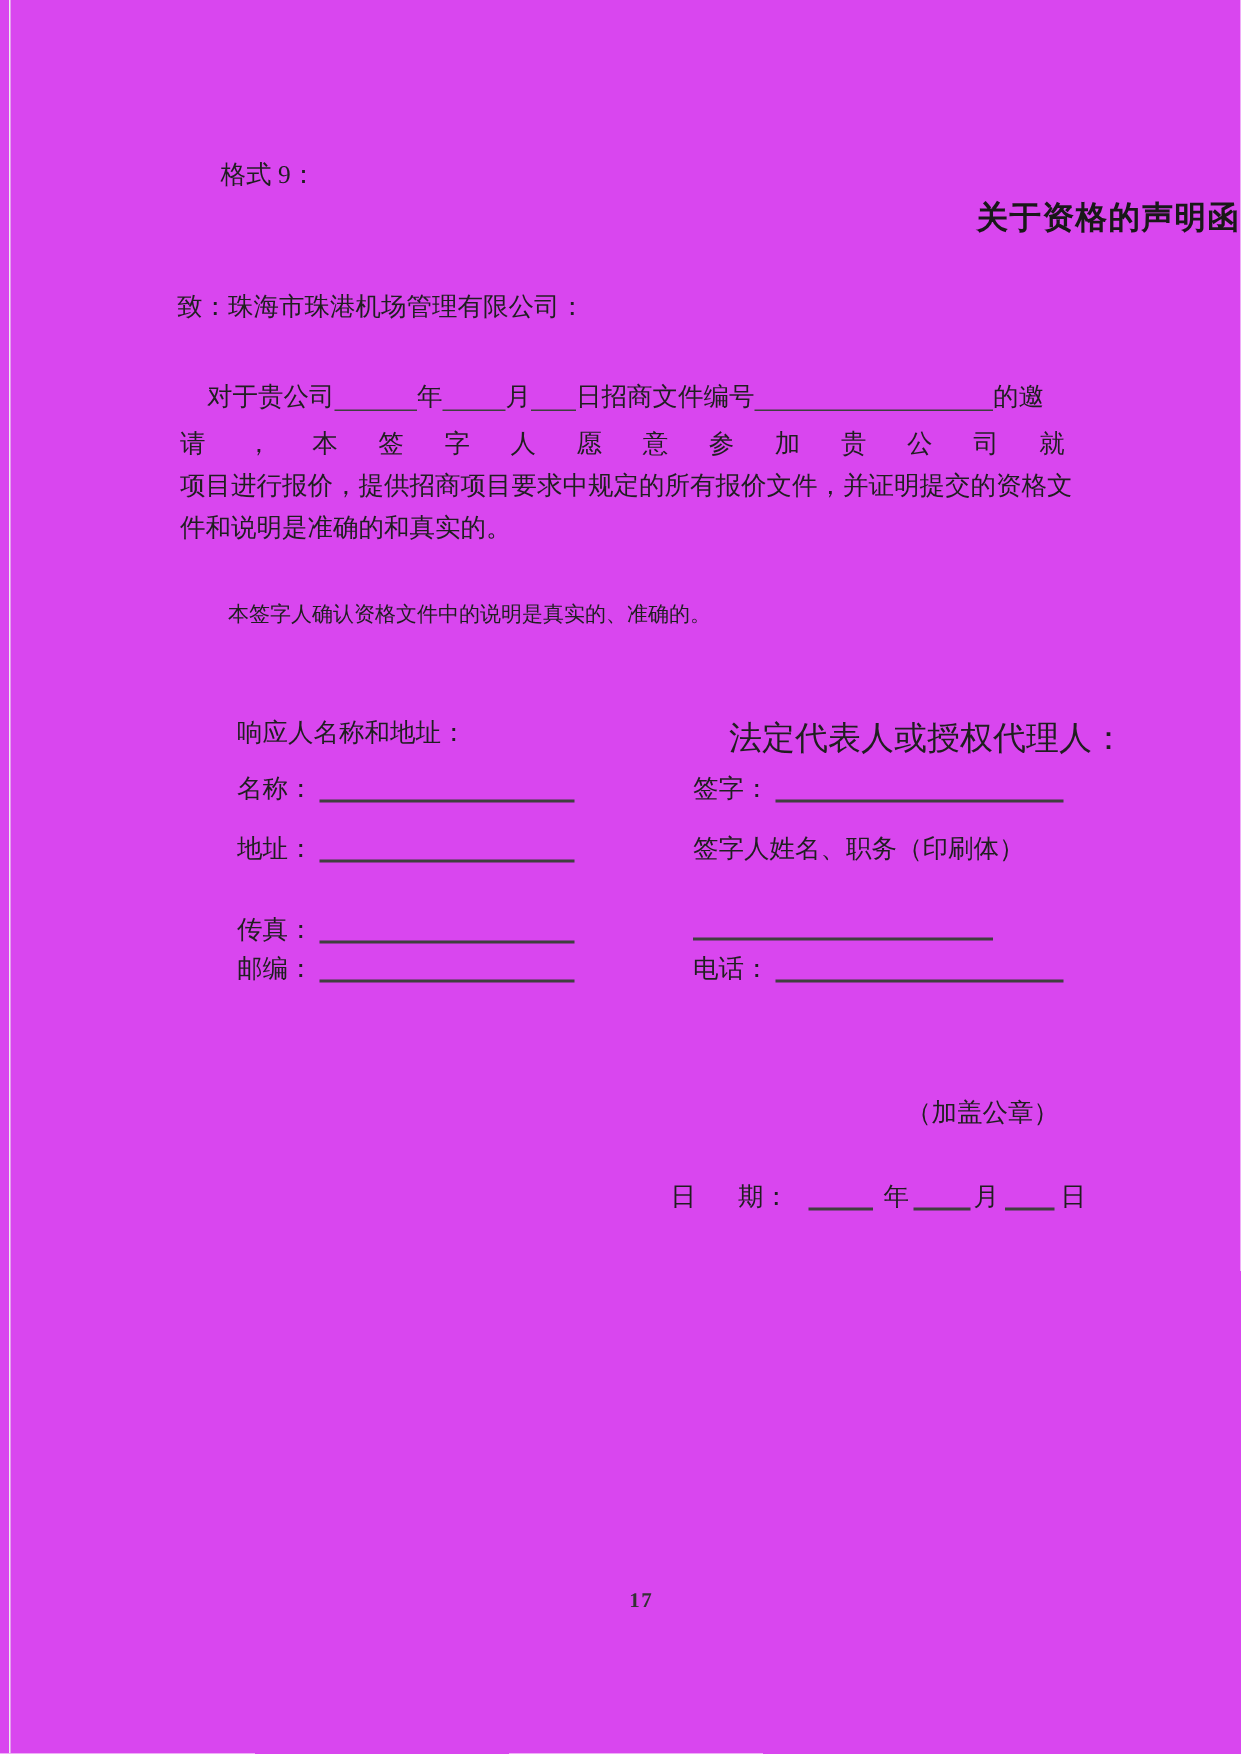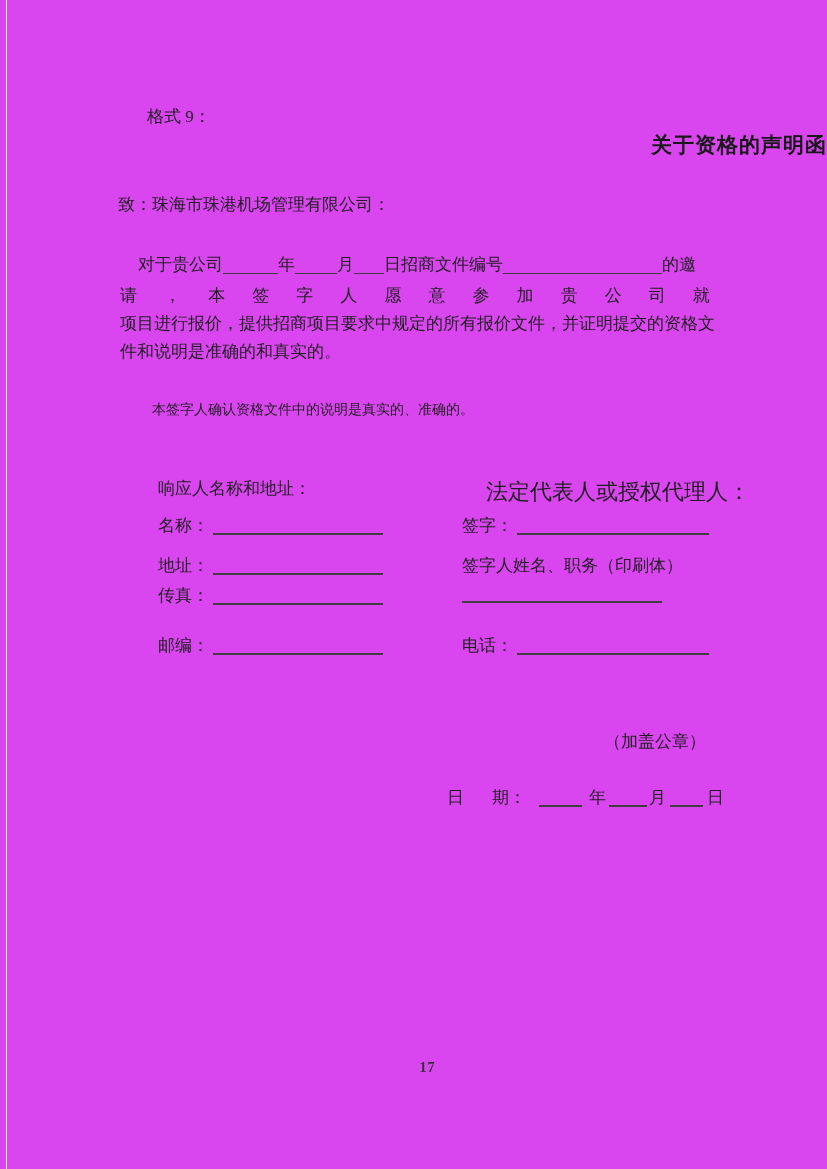--- a/index.html
+++ b/index.html
@@ -27,21 +27,21 @@
 
   .blank{display:inline-block;height:14px;border-bottom:2px solid #3f3f3f;vertical-align:-4px;}
   .blank.thin{border-bottom-width:1px;}
   .bw55{width:55px;}  .bw42{width:42px;}  .bw30{width:30px;}  .bw159{width:159px;}
   .bw170{width:170px;} .bw192{width:192px;} .bw200{width:200px;}
   .bw43{width:43px;}  .bw38{width:38px;}  .bw33{width:33px;}
 
   .hdr-l{position:absolute;left:158px;top:477px;font-size:17px;}
   .hdr-r{position:absolute;left:462px;top:477px;font-size:22px;margin-left:24px;}
   .form-row{position:absolute;left:0;width:675px;height:26px;}
-  .r1{top:514px;} .r2{top:554px;} .r3{top:584px;padding-left:40px;} .r4{top:634px;}
+  .r1{top:514px;} .r2{top:554px;} .r3{top:608px;padding-left:40px;} .r4{top:634px;}
   .cell{position:absolute;font-size:17px;white-space:nowrap;}
   .c-l{left:158px;} .c-r{left:462px;}
   .cell .lab{margin-right:4px;}
 
   .seal-note{position:absolute;right:121px;top:730px;font-size:17px;}
   .date-line{position:absolute;left:447px;top:786px;font-size:17px;white-space:nowrap;}
   .date-line .gap-wide{margin-right:28px;}
   .date-line .ml13{margin-left:13px;} .date-line .ml7{margin-left:7px;}
   .date-line .ml3{margin-left:3px;}  .date-line .ml2{margin-left:2px;}
   .date-line .ml4{margin-left:4px;}

